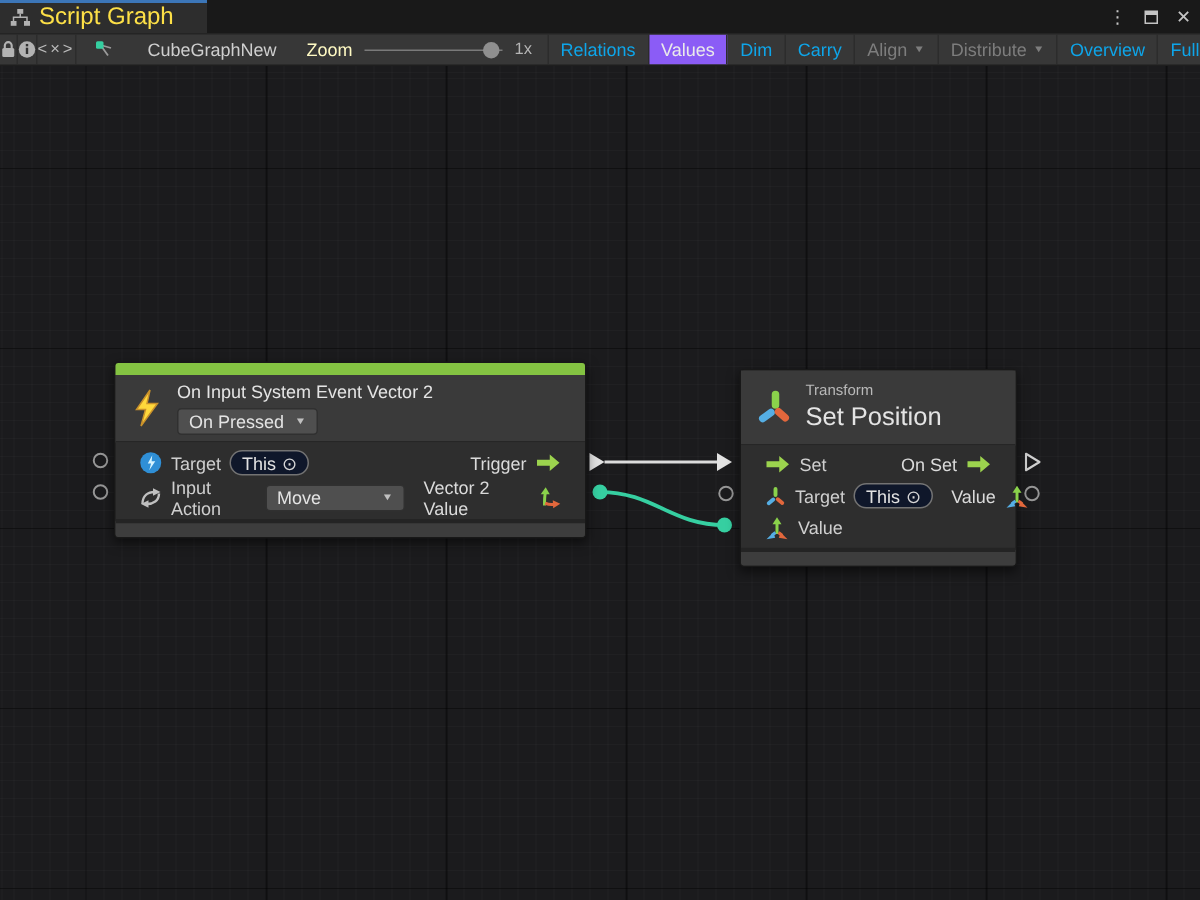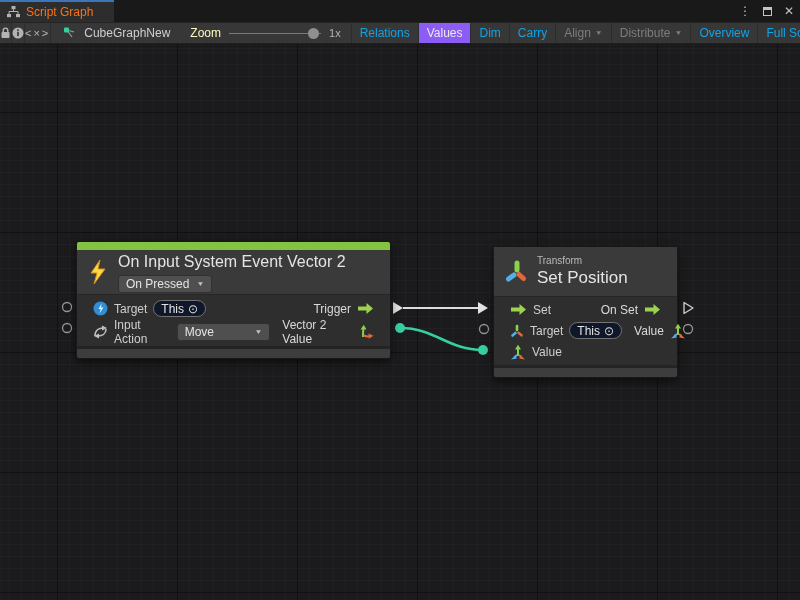--- a/index.html
+++ b/index.html
@@ -2,31 +2,31 @@
 <html><head>
 <meta charset="utf-8">
 <style>
   html,body{margin:0;padding:0;width:800px;height:600px;overflow:hidden;
     font-family:"Liberation Sans",sans-serif;background:#191919;
     -webkit-font-smoothing:antialiased;}
   *{box-sizing:border-box;}
 
   
   .titlebar{position:relative;width:800px;height:22px;background:#191919;display:flex;align-items:stretch;}
-  .tab{width:114px;background:#2d2d2d;border-top:2px solid #3c76b8;display:flex;align-items:center;
-    padding-left:7px;gap:6px;color:#f97316;font-size:12px;}
+  .tab{width:138px;background:#2d2d2d;border-top:2px solid #3c76b8;display:flex;align-items:center;
+    padding-left:7px;gap:6px;color:#fde047;font-size:16px;}
   .win-controls{position:absolute;right:6px;top:0;height:22px;display:flex;align-items:center;gap:12px;color:#c4c4c4;}
   .win-controls .glyph{font-size:12px;line-height:1;}
   .maxbox{width:9px;height:9px;border:1.5px solid #c4c4c4;border-top-width:3px;display:inline-block;}
 
   
   .toolbar{width:800px;height:22px;background:#373737;border-top:1px solid #242424;border-bottom:1px solid #1e1e1e;
     display:flex;align-items:stretch;overflow:hidden;color:#c9c9c9;font-size:12px;}
   .tool-icon{display:flex;align-items:center;justify-content:center;border-right:1px solid #2c2c2c;}
-  .tb-graphname{display:flex;align-items:center;gap:8px;padding:0 10px 0 12px;color:#cfcfcf;white-space:nowrap;}
+  .tb-graphname{display:flex;align-items:center;gap:22px;padding:0 10px 0 12px;color:#cfcfcf;white-space:nowrap;}
   .tb-zoom{display:flex;align-items:center;gap:8px;padding:0 10px;border-right:1px solid #2c2c2c;}
   .zoom-track{position:relative;width:92px;height:1px;background:#7a7a7a;}
   .zoom-handle{position:absolute;right:2px;top:-5px;width:11px;height:11px;border-radius:50%;background:#8f8f8f;}
   .tb-btn{display:flex;align-items:center;padding:0 8px;border-right:1px solid #2c2c2c;color:#0ea5e9;white-space:nowrap;gap:4px;}
   .tb-btn.active{background:#8b5cf6;color:#eaeaea;}
   .tb-btn.disabled{color:#7d7d7d;}
   .caret{font-size:8px;line-height:1;transform:scaleY(.8);}
 
   
   .canvas{position:relative;width:800px;height:556px;background-color:#1b1b1d;overflow:hidden;
@@ -36,21 +36,21 @@
       repeating-linear-gradient(to right, rgba(255,255,255,.024) 0 1px, transparent 1px 12px),
       repeating-linear-gradient(to bottom, rgba(255,255,255,.024) 0 1px, transparent 1px 12px);
     background-position:57px 68px,57px 68px,9px 8px,9px 8px;}
   .wires{position:absolute;left:0;top:0;z-index:1;}
 
   
   .node{position:absolute;z-index:2;border-radius:3px;background:#2e2e2e;border:1px solid #181818;
     box-shadow:0 3px 8px rgba(0,0,0,.55);color:#cfcfcf;font-size:12px;}
   .node-accent{height:8px;background:#84c342;border-radius:2px 2px 0 0;}
   .node-header{background:#3a3a3a;display:flex;align-items:center;gap:9px;padding:0 10px;border-bottom:1px solid #262626;}
-  .node-title{color:#e4e4e4;font-size:16px;line-height:1.25;}
+  .node-title{color:#e4e4e4;font-size:12px;line-height:1.25;}
   .node-subtitle{color:#b9b9b9;font-size:10px;line-height:1.3;}
   .node-body{padding:2px 0 3px 0;}
   .node-row{display:flex;align-items:center;padding:0 16px;gap:6px;}
   .row23{height:23px;} .row21{height:21px;}
   .spacer{flex:1;}
   .node-footer{height:12px;background:#3d3d3d;border-top:3px solid #242424;border-radius:0 0 2px 2px;}
   .pill{display:inline-flex;align-items:center;gap:4px;border:1px solid #737373;border-radius:9px;
     background:#0f172a;padding:0 7px;height:17px;color:#e2e2e2;font-size:12px;}
   .pill .tgt{font-size:12px;color:#d6d6d6;}
   .dropdown{display:inline-flex;align-items:center;background:#4f4f4f;border:1px solid #303030;border-radius:3px;

